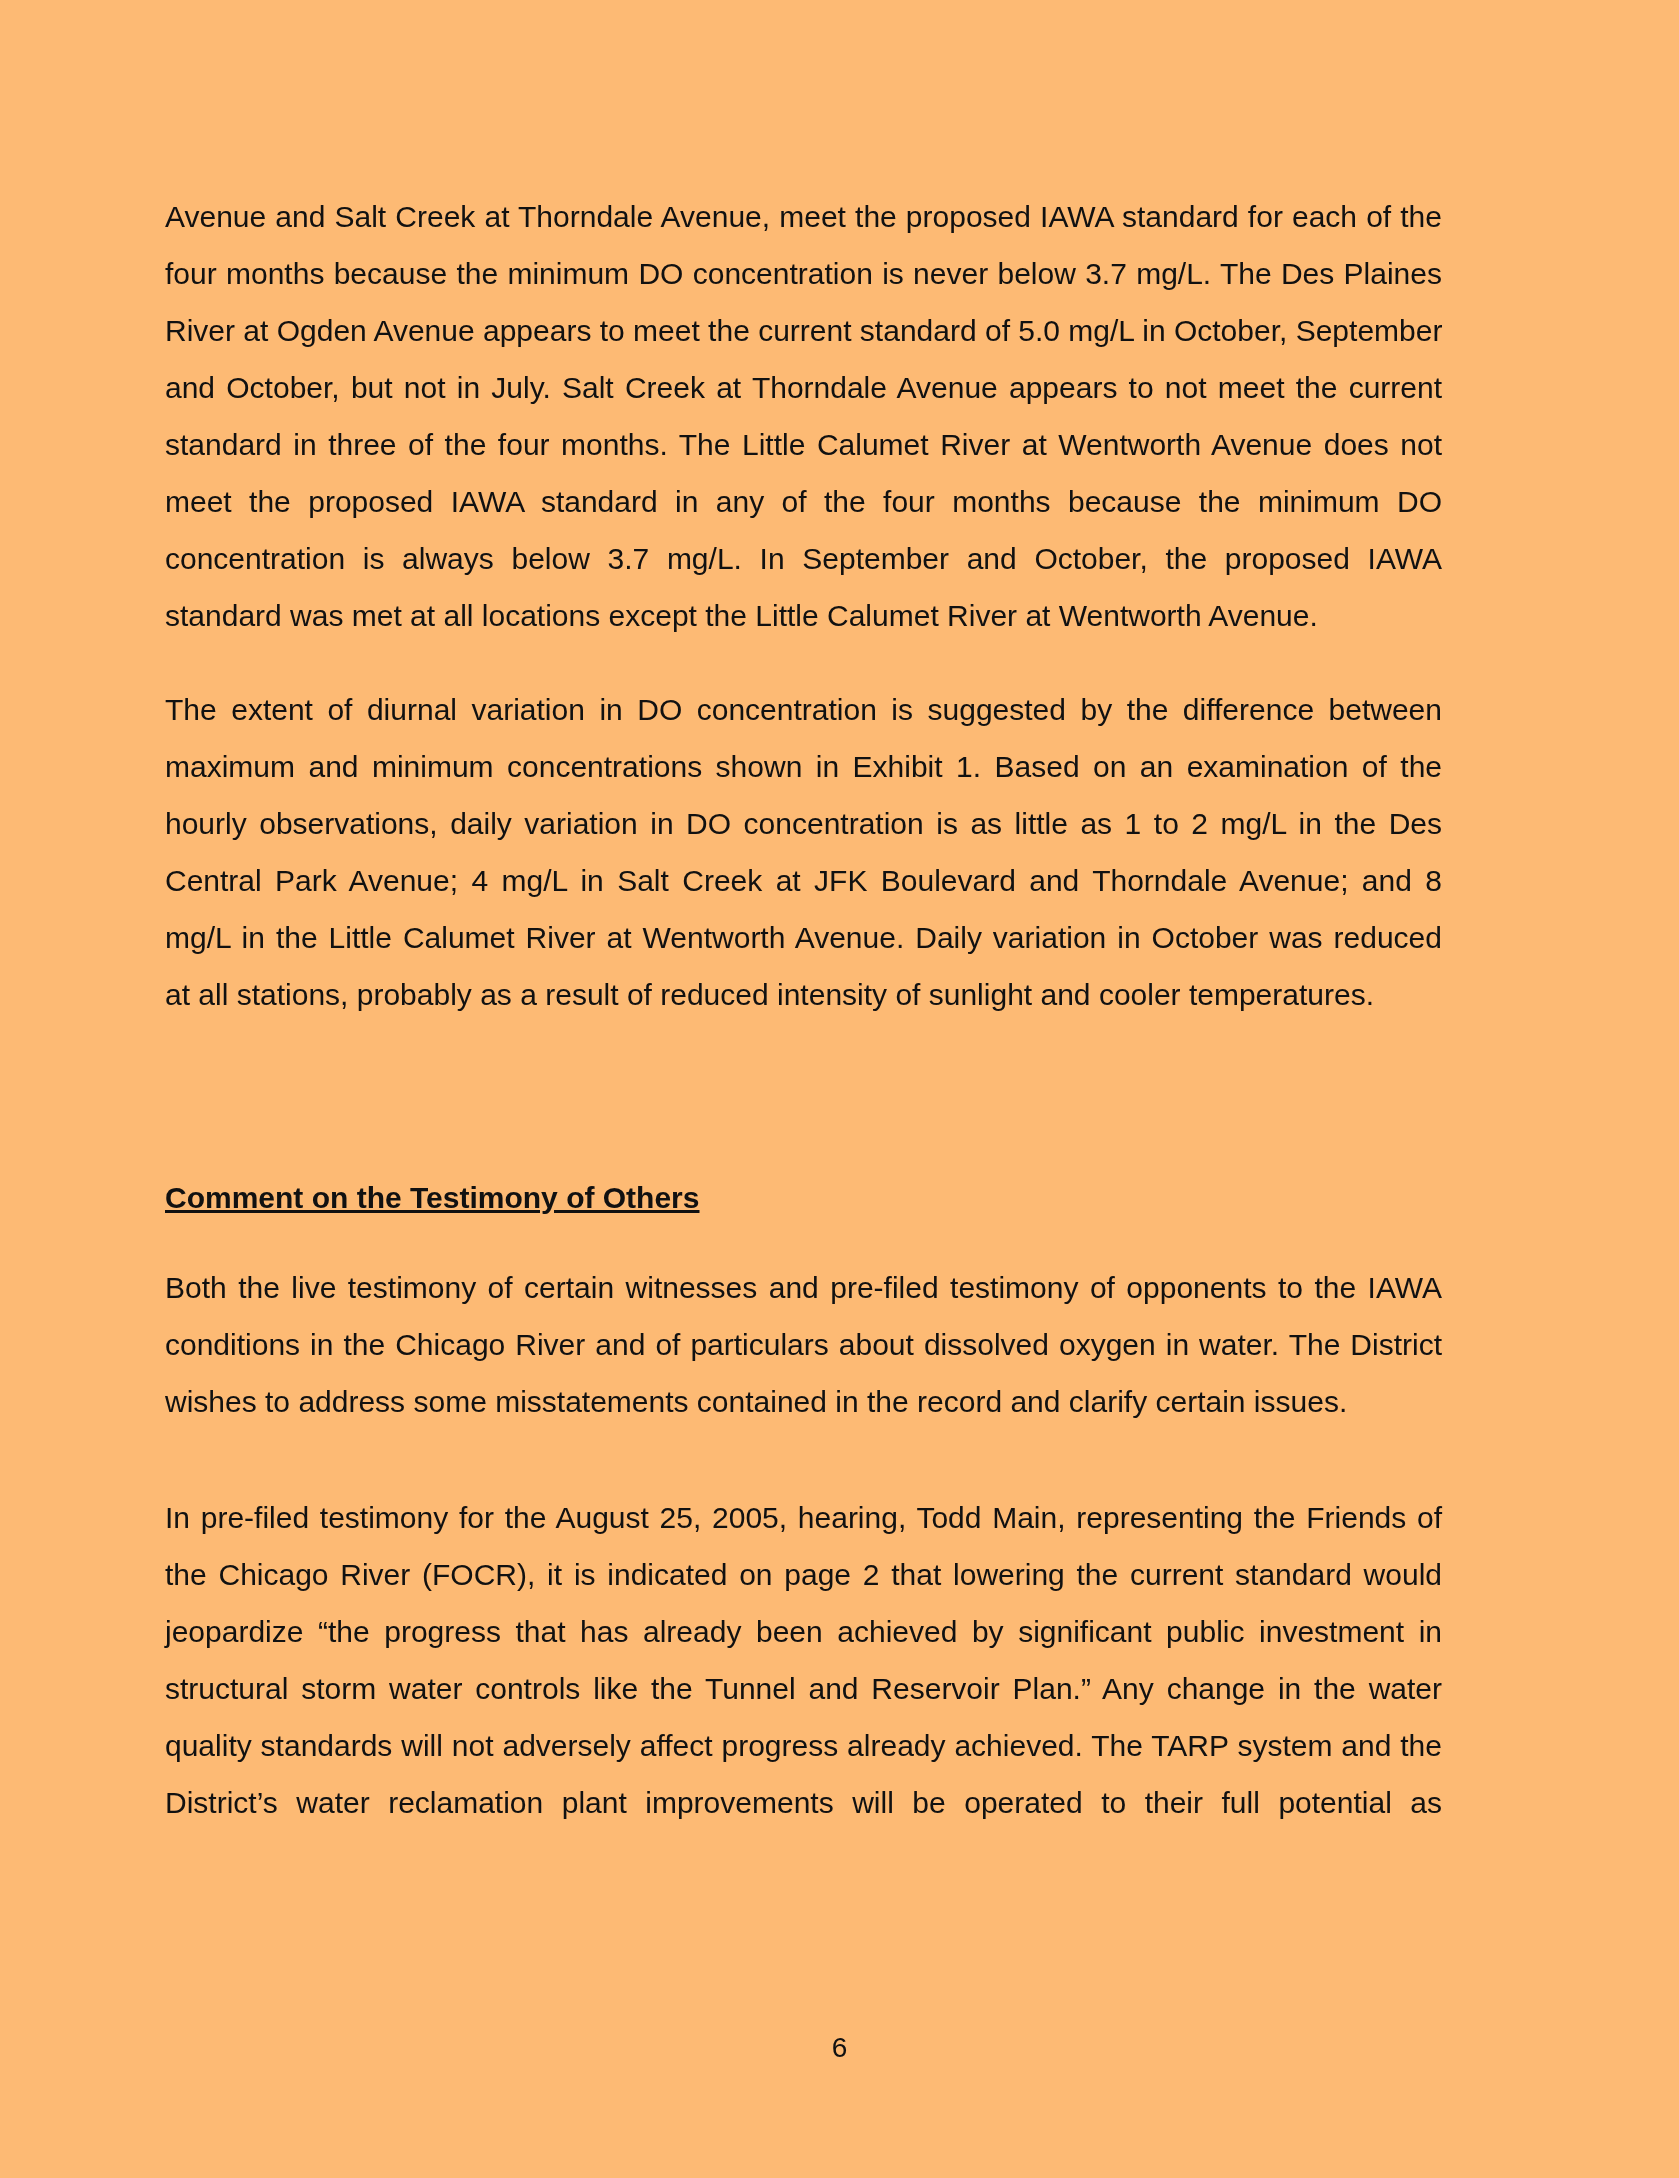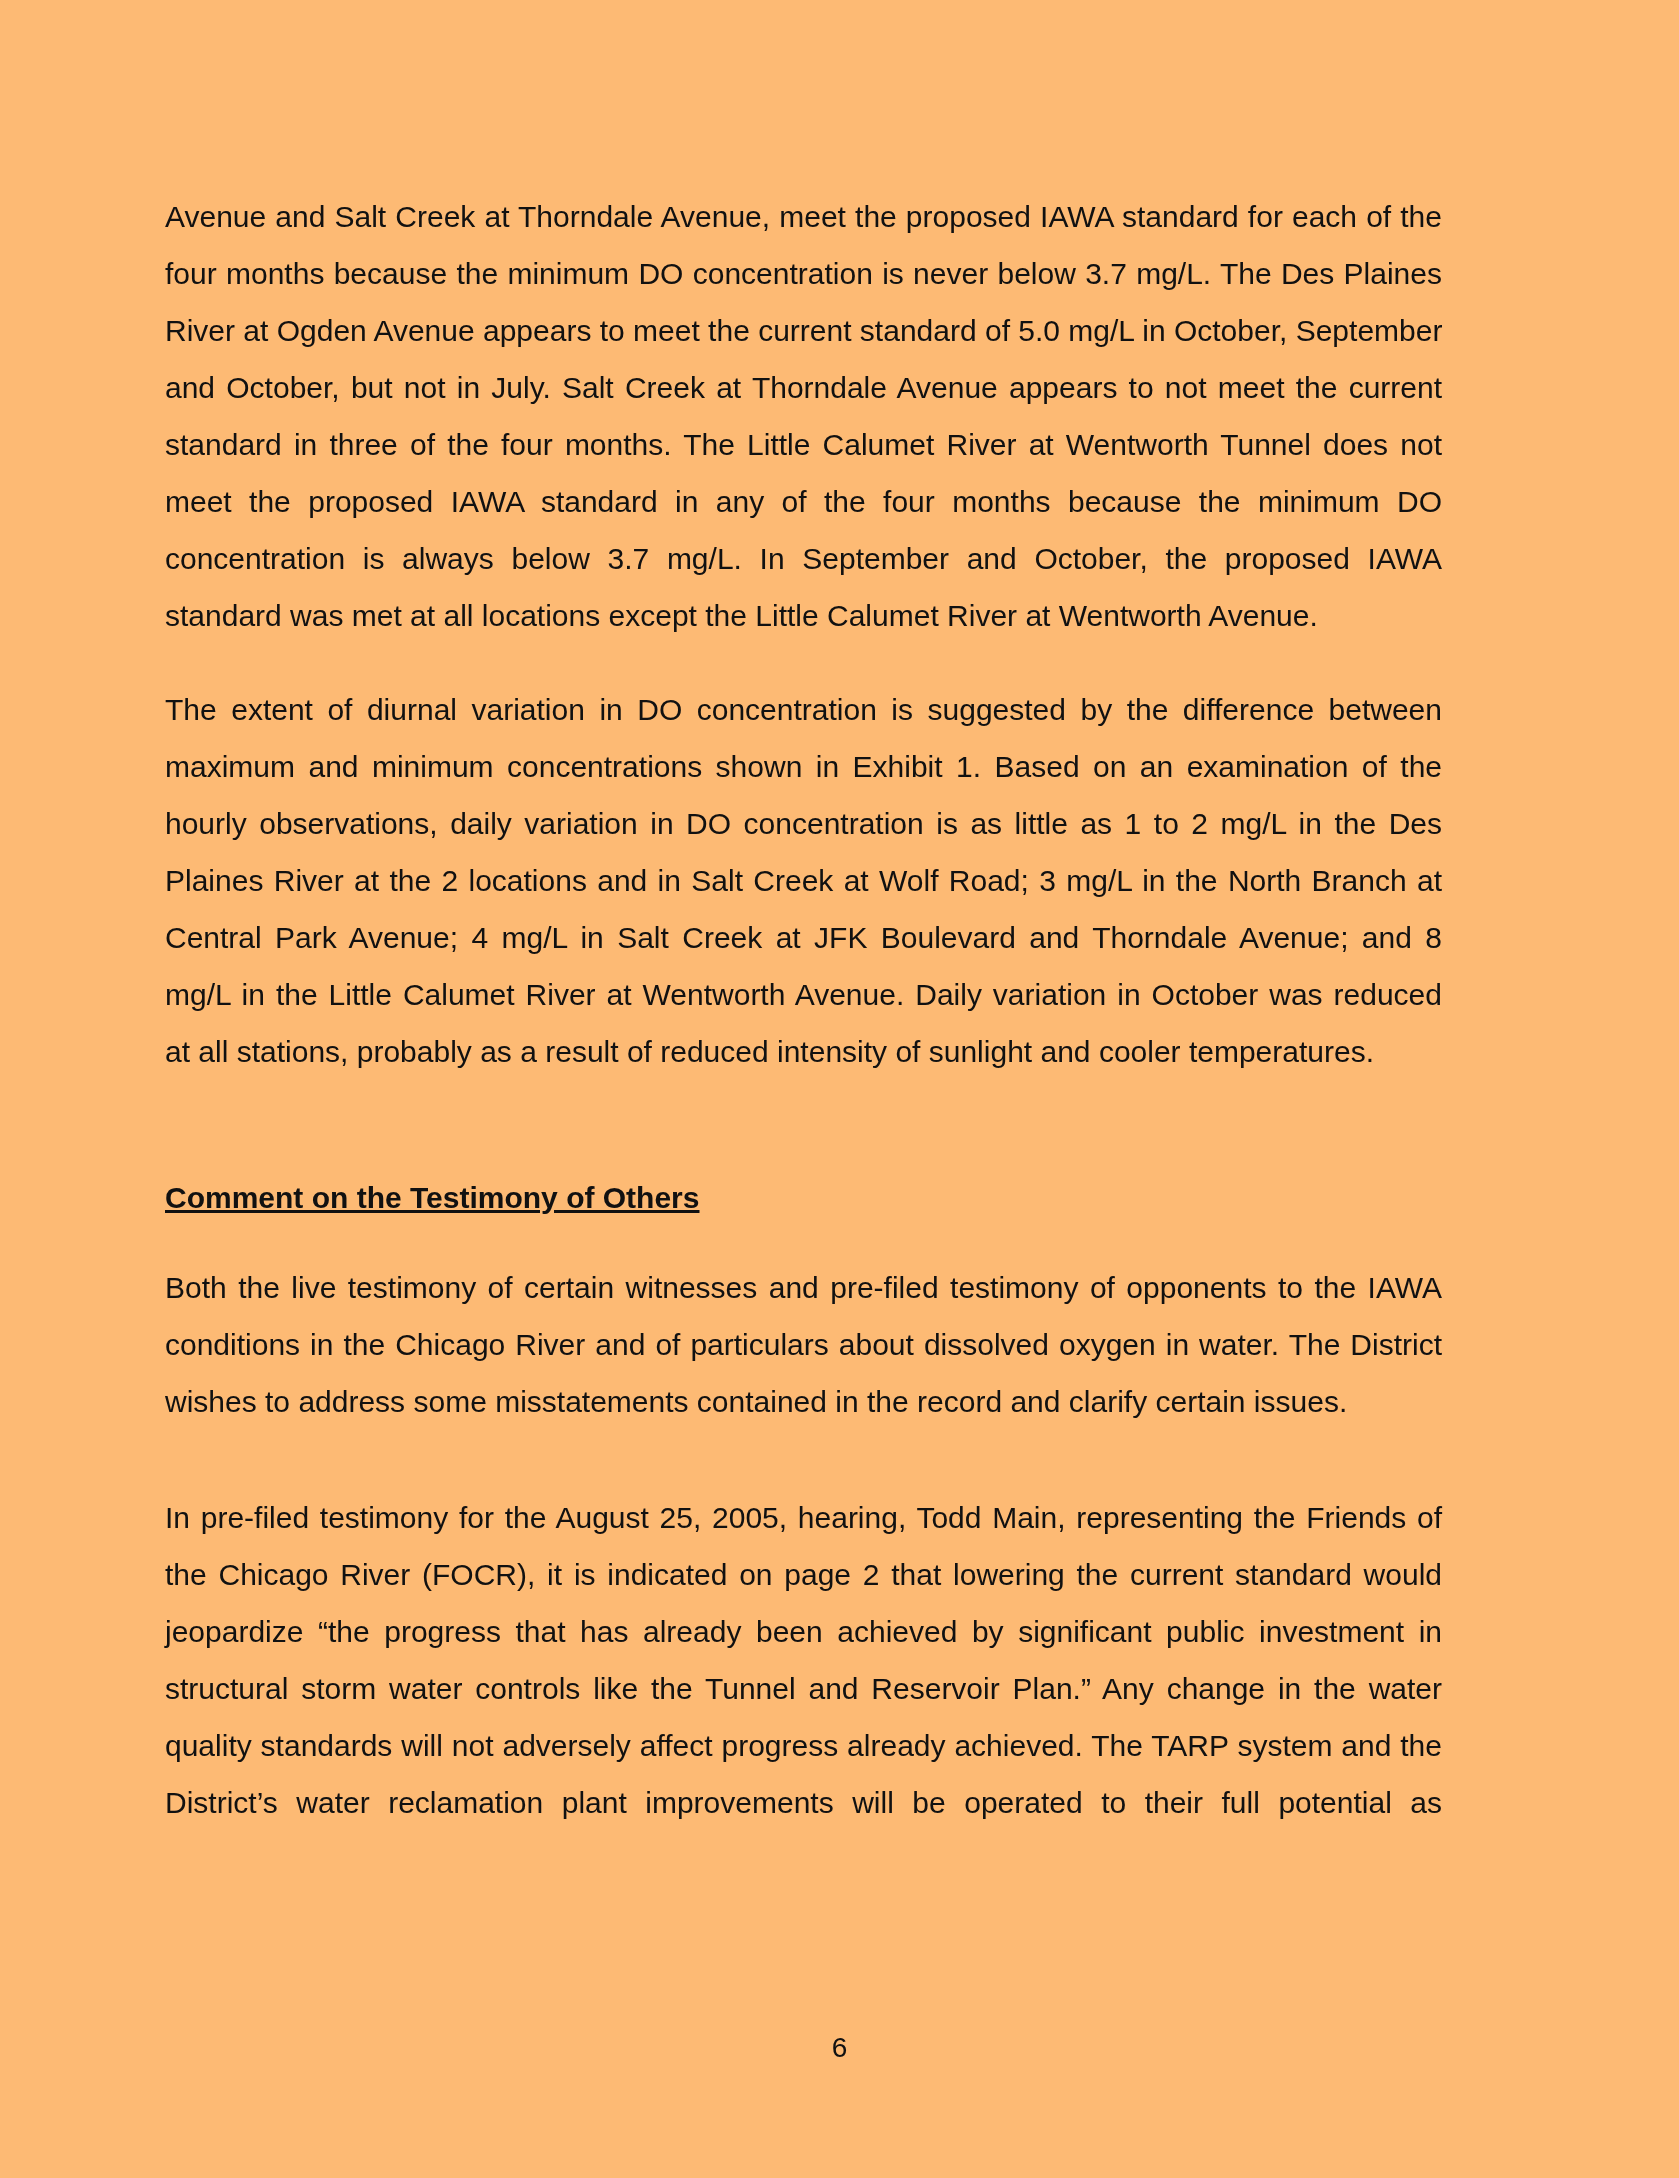--- a/index.html
+++ b/index.html
@@ -33,31 +33,30 @@
 </head>
 <body>
 
 <div class="page">
 
   <p class="para" id="p1">
     <span class="line">Avenue and Salt Creek at Thorndale Avenue, meet the proposed IAWA standard for each of the</span>
     <span class="line">four months because the minimum DO concentration is never below 3.7 mg/L. The Des Plaines</span>
     <span class="line">River at Ogden Avenue appears to meet the current standard of 5.0 mg/L in October, September</span>
     <span class="line">and October, but not in July. Salt Creek at Thorndale Avenue appears to not meet the current</span>
-    <span class="line">standard in three of the four months. The Little Calumet River at Wentworth Tunnel does not</span>
+    <span class="line">standard in three of the four months. The Little Calumet River at Wentworth Avenue does not</span>
     <span class="line">meet the proposed IAWA standard in any of the four months because the minimum DO</span>
     <span class="line">concentration is always below 3.7 mg/L.  In September and October, the proposed IAWA</span>
     <span class="line last">standard was met at all locations except the Little Calumet River at Wentworth Avenue.</span>
   </p>
 
   <p class="para" id="p2">
     <span class="line">The extent of diurnal variation in DO concentration is suggested by the difference between</span>
     <span class="line">maximum and minimum concentrations shown in Exhibit 1. Based on an examination of the</span>
     <span class="line">hourly observations, daily variation in DO concentration is as little as 1 to 2 mg/L in the Des</span>
-    <span class="line">Plaines River at the 2 locations and in Salt Creek at Wolf Road; 3 mg/L in the North Branch at</span>
     <span class="line">Central Park Avenue; 4 mg/L in Salt Creek at JFK Boulevard and Thorndale Avenue; and 8</span>
     <span class="line">mg/L in the Little Calumet River at Wentworth Avenue.  Daily variation in October was reduced</span>
     <span class="line last">at all stations, probably as a result of reduced intensity of sunlight and cooler temperatures.</span>
   </p>
 
   <h2 class="heading">Comment on the Testimony of Others</h2>
 
   <p class="para" id="p3">
     <span class="line">Both the live testimony of certain witnesses and pre-filed testimony of opponents to the IAWA</span>
     <span class="line">conditions in the Chicago River and of particulars about dissolved oxygen in water. The District</span>

